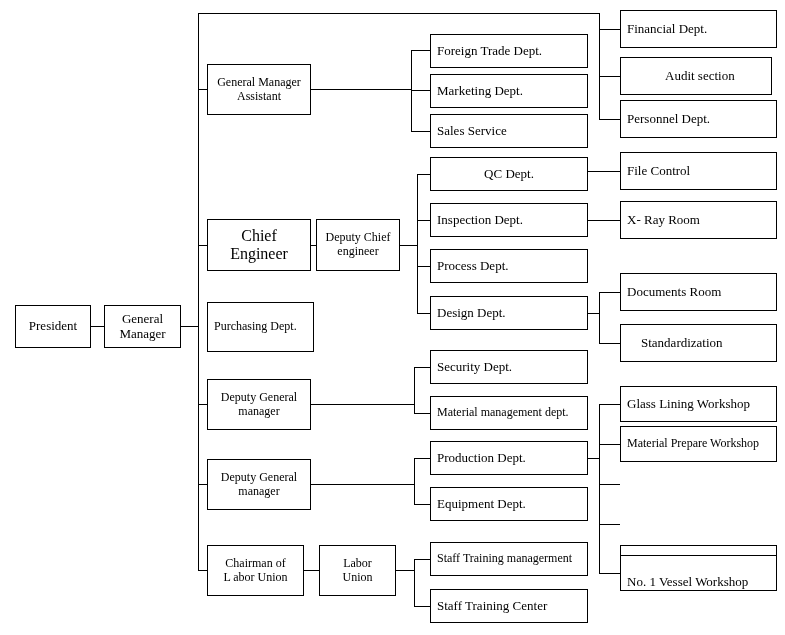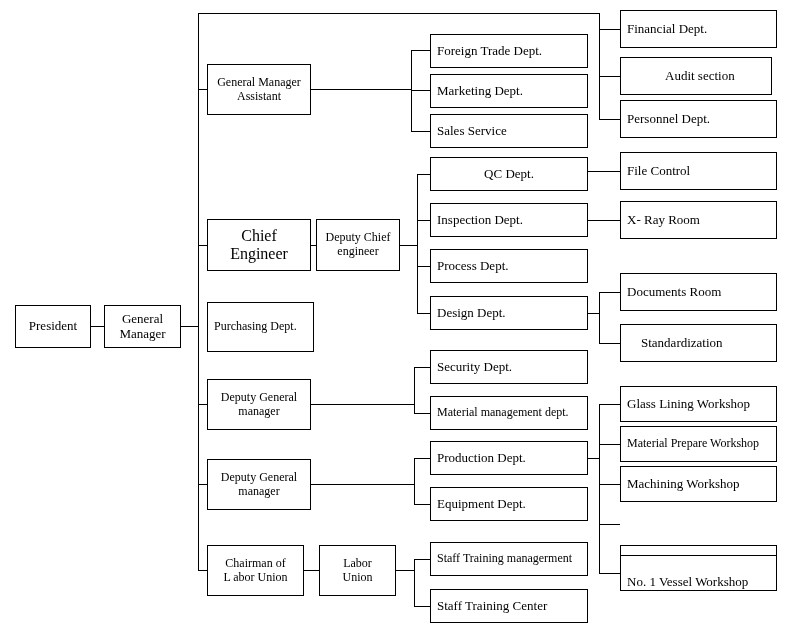--- a/index.html
+++ b/index.html
@@ -247,23 +247,20 @@
   </div>
 
   <div class="node" style="left:620px; top:386px; width:157px; height:36px;">
     <span>Glass Lining Workshop</span>
   </div>
 
   <div class="node" style="left:620px; top:426px; width:157px; height:36px; font-size:12px;">
     <span>Material Prepare Workshop</span>
   </div>
 
-  <div class="node" style="left:620px; top:466px; width:157px; height:36px;">
-    <span>Machining Workshop</span>
-  </div>
 
   <div class="node" style="left:620px; top:506px; width:157px; height:36px;margin-top:39px;">
     <span>No. 2 Vessel Workshop</span>
   </div>
 
   <div class="node" style="left:620px; top:555px; width:157px; height:36px;align-items:flex-end;">
     <span>No. 1 Vessel Workshop</span>
   </div>
 
 </div>

